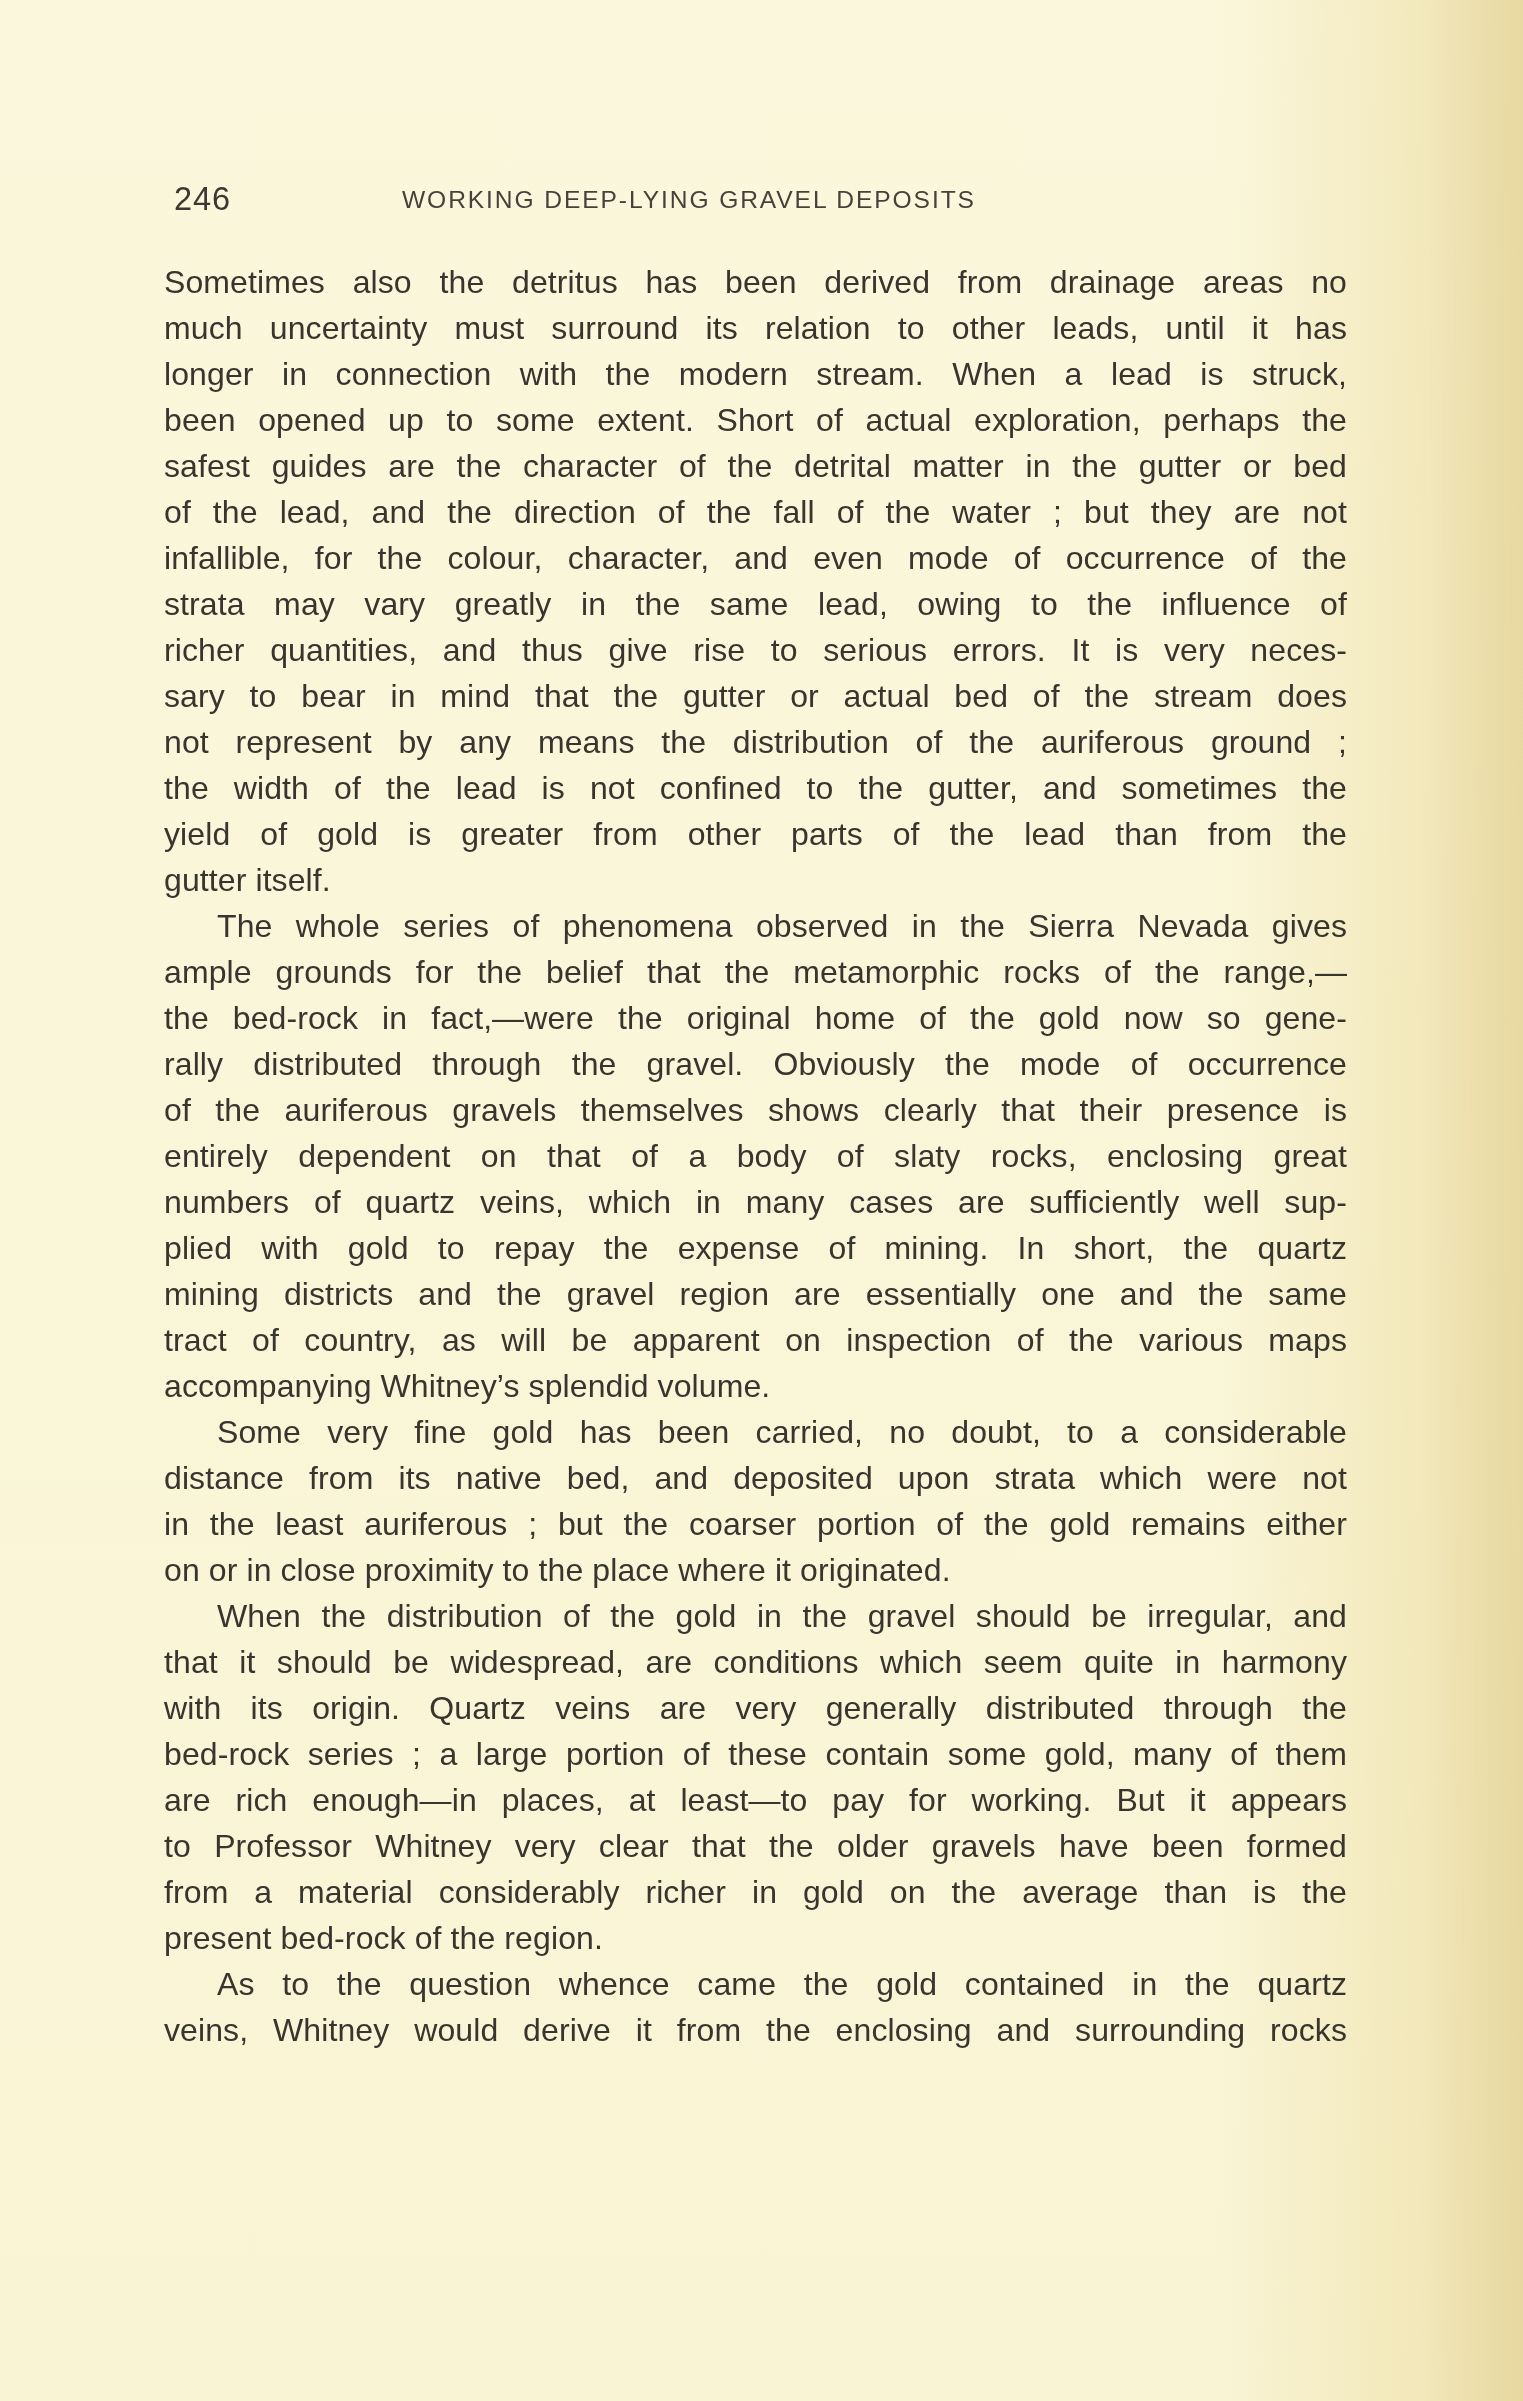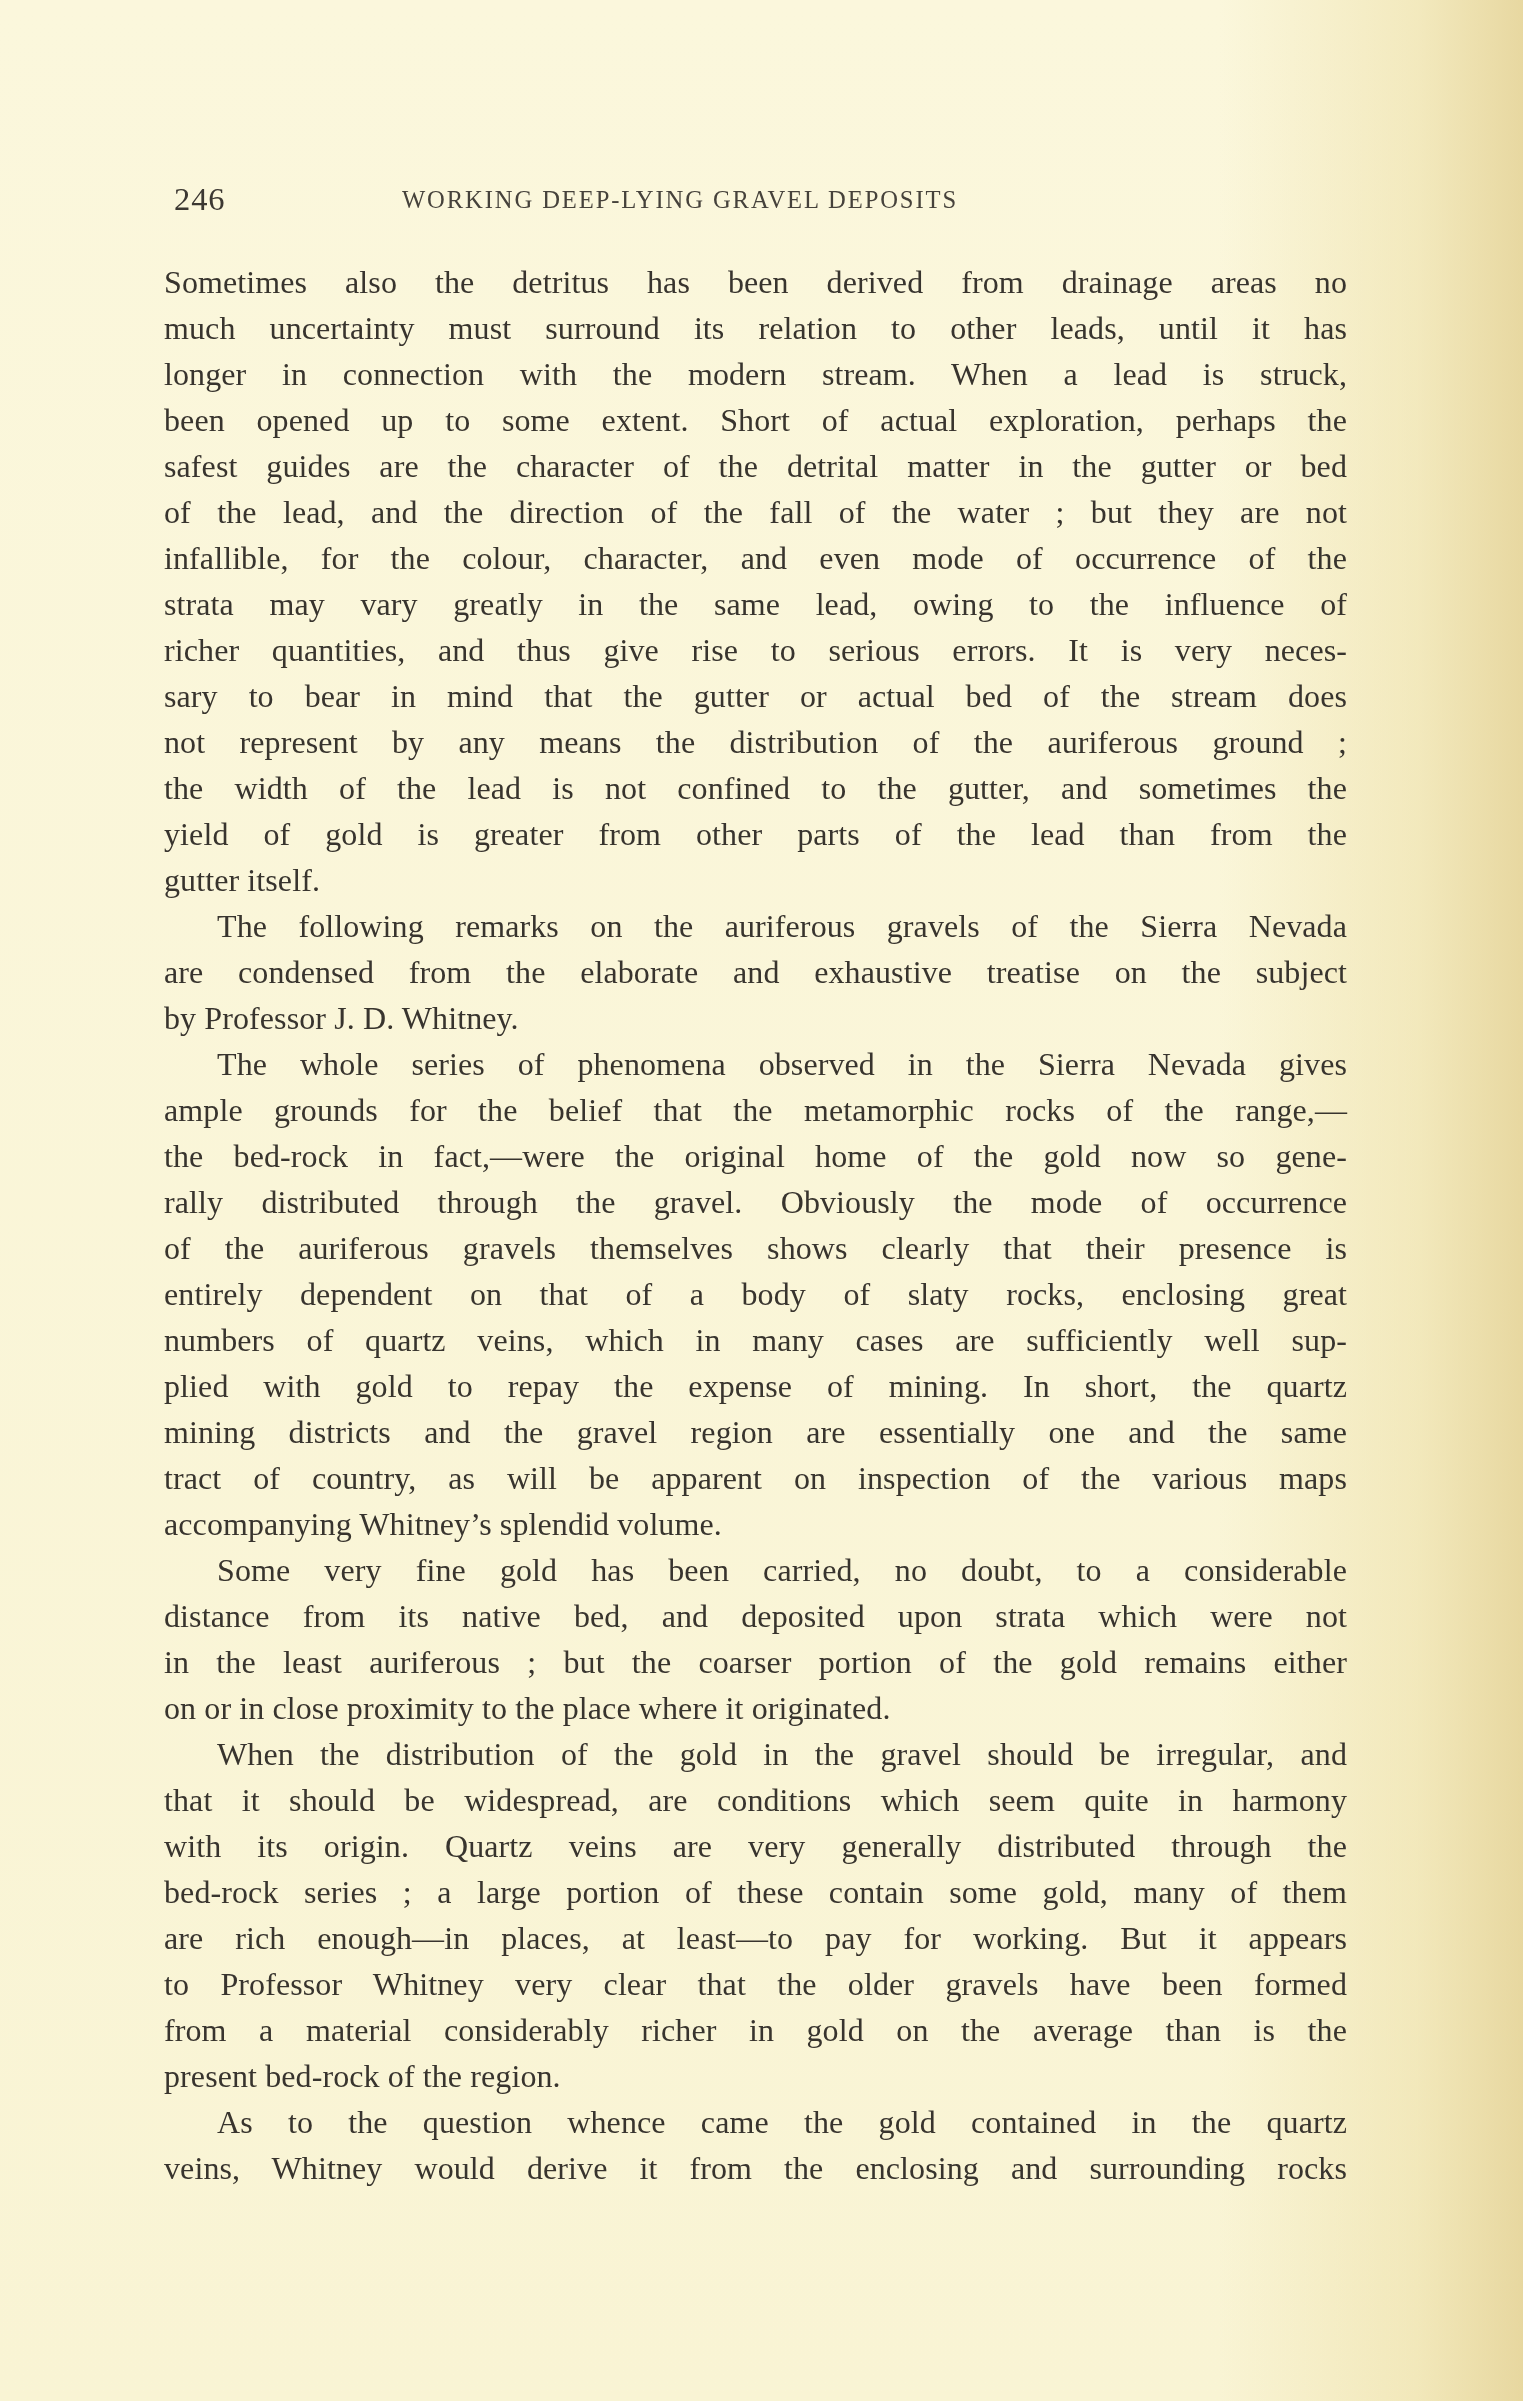--- a/index.html
+++ b/index.html
@@ -16,21 +16,21 @@
       position: relative;
       width: 1524px;
       height: 2401px;
       background:
         linear-gradient(to right,
           rgba(255,253,235,0.0) 0%,
           rgba(255,253,235,0.0) 80%,
           rgba(236,222,165,0.55) 93%,
           rgba(228,210,150,0.85) 100%),
         linear-gradient(to bottom, #fbf7dc 0%, #f9f4d4 100%);
-      font-family: Liberation Serif, serif;
+      font-family: Liberation Sans, sans-serif;
       color: #3a3630;
     }
     .running-head {
       position: absolute;
       top: 181px;
       left: 174px;
       width: 1186px;
       height: 39px;
     }
     .page-number {
@@ -96,25 +96,20 @@
       <span class="line">infallible, for the colour, character, and even mode of occurrence of the</span>
       <span class="line">strata may vary greatly in the same lead, owing to the influence of</span>
       <span class="line">richer quantities, and thus give rise to serious errors.  It is very neces-</span>
       <span class="line">sary to bear in mind that the gutter or actual bed of the stream does</span>
       <span class="line">not represent by any means the distribution of the auriferous ground ;</span>
       <span class="line">the width of the lead is not confined to the gutter, and sometimes the</span>
       <span class="line">yield of gold is greater from other parts of the lead than from the</span>
       <span class="line last">gutter itself.</span>
     </div>
 
-    <div>
-      <span class="line indent">The following remarks on the auriferous gravels of the Sierra Nevada</span>
-      <span class="line">are condensed from the elaborate and exhaustive treatise on the subject</span>
-      <span class="line last">by Professor J. D. Whitney.</span>
-    </div>
 
     <div>
       <span class="line indent">The whole series of phenomena observed in the Sierra Nevada gives</span>
       <span class="line">ample grounds for the belief that the metamorphic rocks of the range,—</span>
       <span class="line">the bed-rock in fact,—were the original home of the gold now so gene-</span>
       <span class="line">rally distributed through the gravel.  Obviously the mode of occurrence</span>
       <span class="line">of the auriferous gravels themselves shows clearly that their presence is</span>
       <span class="line">entirely dependent on that of a body of slaty rocks, enclosing great</span>
       <span class="line">numbers of quartz veins, which in many cases are sufficiently well sup-</span>
       <span class="line">plied with gold to repay the expense of mining.  In short, the quartz</span>

